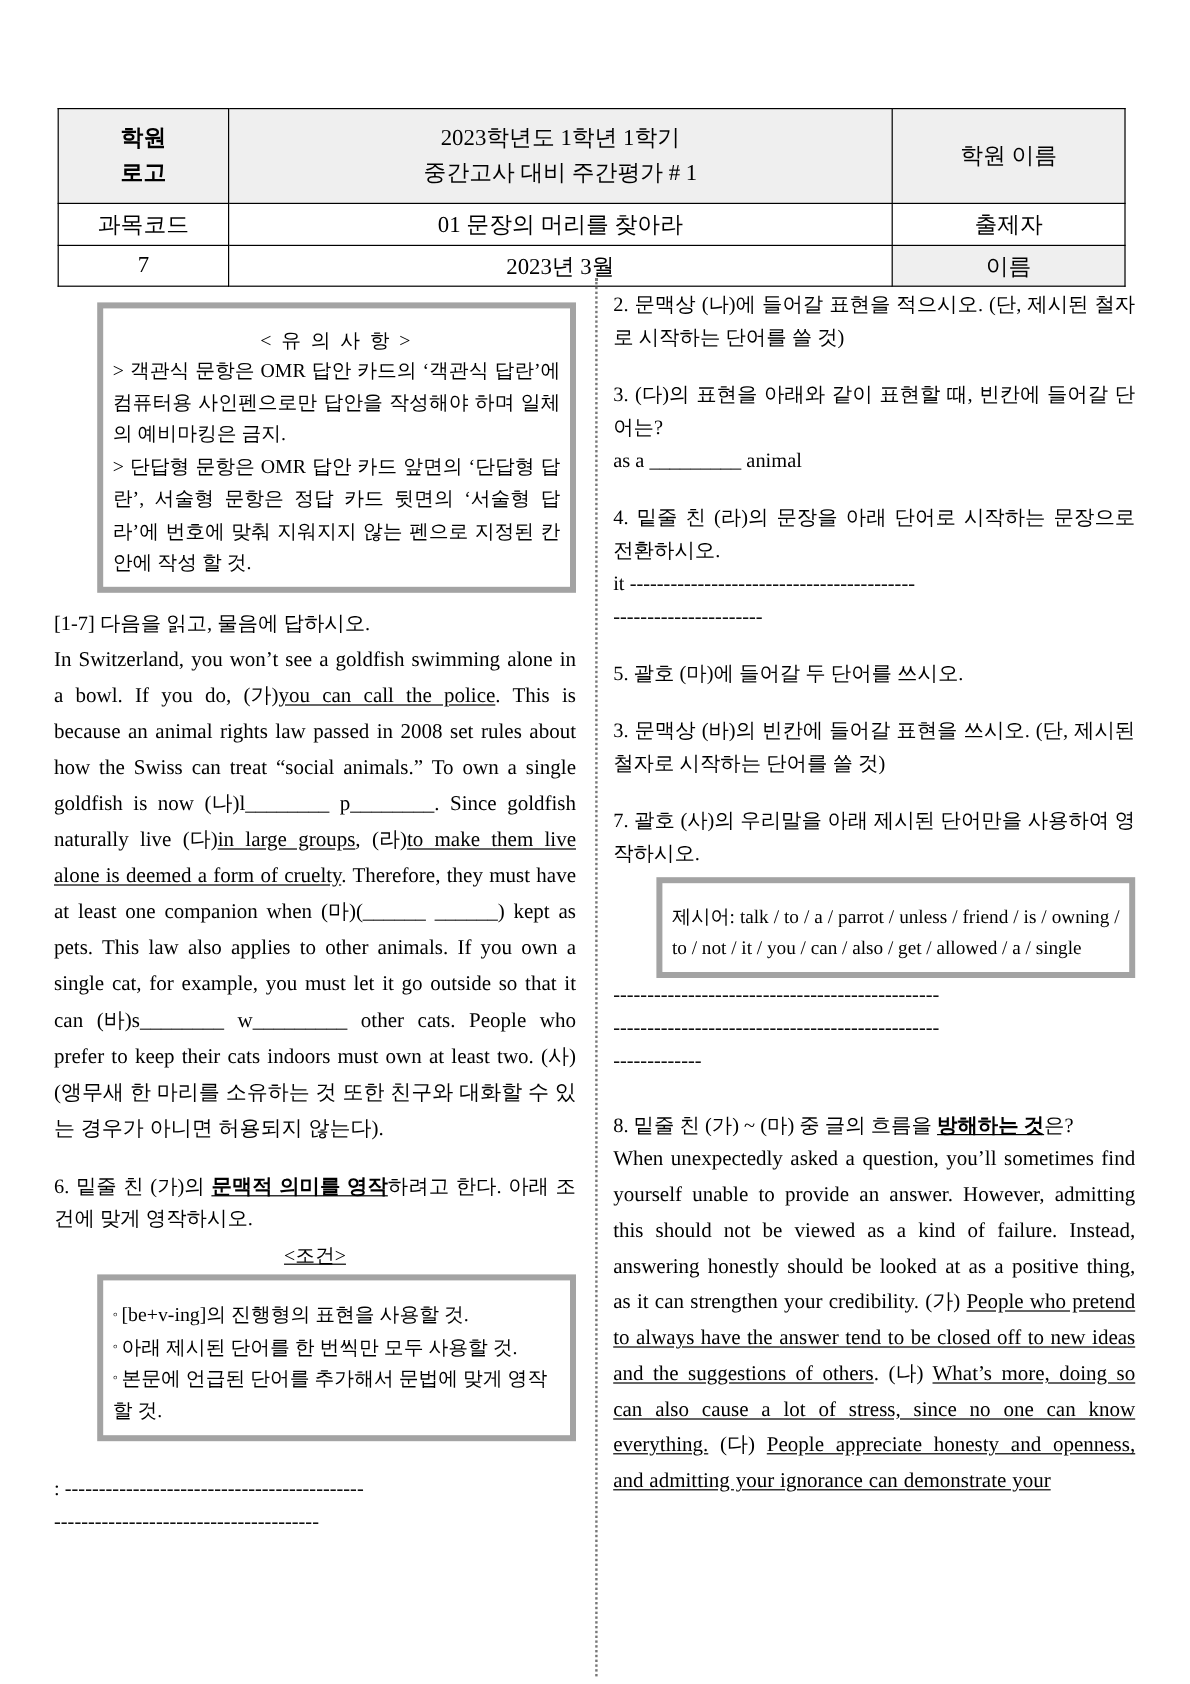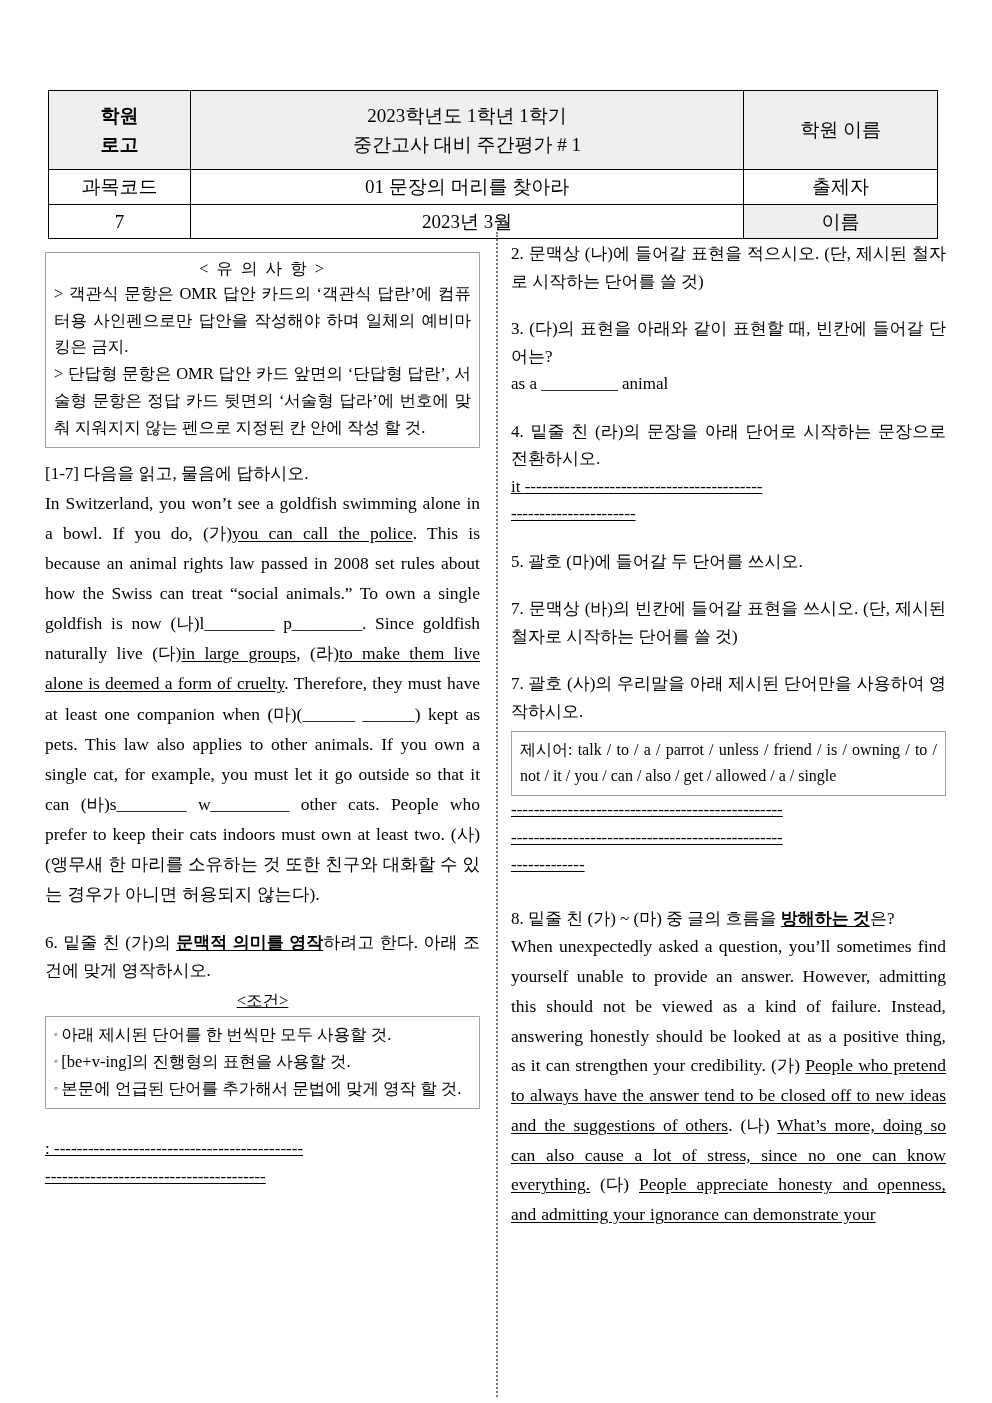--- a/index.html
+++ b/index.html
@@ -77,23 +77,24 @@
     position: absolute;
     left: 496px;
     top: 232px;
     width: 0px;
     height: 1165px;
     border-left: 2px dotted #777777;
   }
 
   
   .boxed {
-    border: 1px solid #a3a3a3;
-    padding: 5px 8px 6px 8px;
+    border: 5px solid #a3a3a3;
+    padding: 16px 8px 6px 8px;
     box-sizing: border-box;
+    margin-left: 36px;
   }
   .notice-title {
     text-align: center;
     font-size: 16.5px;
     letter-spacing: 2px;
     margin-bottom: 1px;
   }
   .notice-line {
     font-size: 16.5px;
     line-height: 1.62;
@@ -159,21 +160,20 @@
     text-justify: inter-word;
   }
 
   .blank-area {
     font-size: 17px;
     line-height: 1.62;
     margin: 0;
     letter-spacing: 0px;
     word-break: break-all;
     white-space: pre-wrap;
-    text-decoration: underline;
   }
 
   .gap-xs { height: 6px; }
   .gap-s  { height: 12px; }
   .gap-m  { height: 20px; }
   .gap-l  { height: 26px; }
 </style>
 </head>
 <body>
 
@@ -215,22 +215,22 @@
 
     <p class="passage"><span>In Switzerland, you won’t see a goldfish swimming alone in a bowl. If you do, </span><span>(가)</span><u class="plain">you can call the police</u><span>. This is because an animal rights law passed in 2008 set rules about how the Swiss can treat “social animals.” To own a single goldfish is now </span><span>(나)</span><span>l________ p________</span><span>. Since goldfish naturally live </span><span>(다)</span><u class="plain">in large groups</u><span>, </span><span>(라)</span><u class="plain">to make them live alone is deemed a form of cruelty</u><span>. Therefore, they must have at least one companion when </span><span>(마)</span><span>(______ ______)</span><span> kept as pets. This law also applies to other animals. If you own a single cat, for example, you must let it go outside so that it can </span><span>(바)</span><span>s________ w_________</span><span> other cats. People who prefer to keep their cats indoors must own at least two. </span><span>(사)</span><span>(앵무새 한 마리를 소유하는 것 또한 친구와 대화할 수 있는 경우가 아니면 허용되지 않는다).</span></p>
 
     <div class="gap-m"></div>
 
     <p class="qtext"><span>6. 밑줄 친 (가)의 </span><span class="bu">문맥적 의미를 영작</span><span>하려고 한다. 아래 조건에 맞게 영작하시오.</span></p>
 
     <div class="cond-label">&lt;조건&gt;</div>
 
     <div class="boxed cond-box">
+      <p class="cond-item"><span class="bullet">◦</span><span>[be+v-ing]의 진행형의 표현을 사용할 것.</span></p>
       <p class="cond-item"><span class="bullet">◦</span><span>아래 제시된 단어를 한 번씩만 모두 사용할 것.</span></p>
-      <p class="cond-item"><span class="bullet">◦</span><span>[be+v-ing]의 진행형의 표현을 사용할 것.</span></p>
       <p class="cond-item"><span class="bullet">◦</span><span>본문에 언급된 단어를 추가해서 문법에 맞게 영작 할 것.</span></p>
     </div>
 
     <div class="gap-l"></div>
 
     <p class="blank-area"><span>: </span><span>--------------------------------------------</span></p>
     <p class="blank-area"><span>---------------------------------------</span></p>
 
   </div>
 
@@ -248,21 +248,21 @@
     <p class="qtext">4. 밑줄 친 (라)의 문장을 아래 단어로 시작하는 문장으로 전환하시오.</p>
     <p class="blank-area"><span>it </span><span>------------------------------------------</span></p>
     <p class="blank-area"><span>----------------------</span></p>
 
     <div class="gap-m"></div>
 
     <p class="qtext">5. 괄호 (마)에 들어갈 두 단어를 쓰시오.</p>
 
     <div class="gap-m"></div>
 
-    <p class="qtext">7. 문맥상 (바)의 빈칸에 들어갈 표현을 쓰시오. (단, 제시된 철자로 시작하는 단어를 쓸 것)</p>
+    <p class="qtext">3. 문맥상 (바)의 빈칸에 들어갈 표현을 쓰시오. (단, 제시된 철자로 시작하는 단어를 쓸 것)</p>
 
     <div class="gap-m"></div>
 
     <p class="qtext">7. 괄호 (사)의 우리말을 아래 제시된 단어만을 사용하여 영작하시오.</p>
 
     <div class="gap-xs"></div>
 
     <div class="boxed">
       <p class="wordbank"><span>제시어:</span><span> talk / to / a / parrot / unless / friend / is / owning / to / not / it / you / can / also / get / allowed / a / single</span></p>
     </div>

